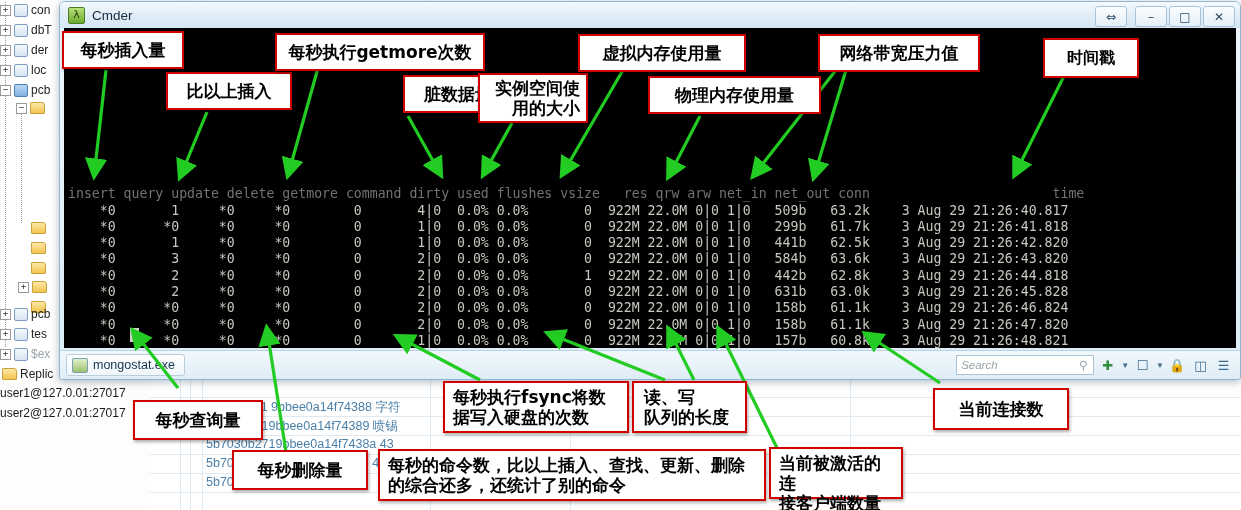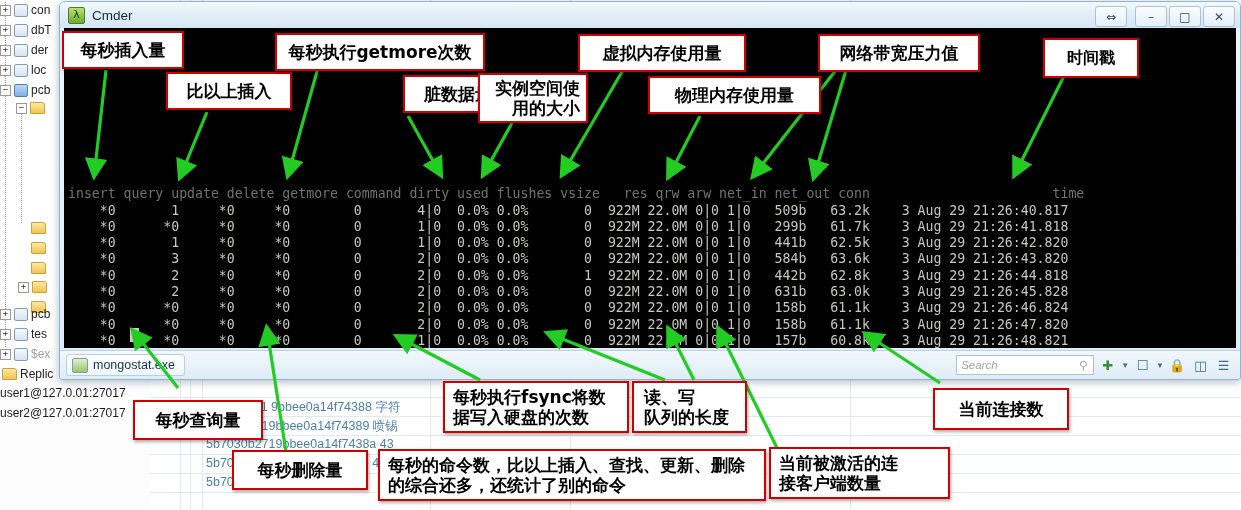--- a/index.html
+++ b/index.html
@@ -301,16 +301,16 @@
 
 <div class="note" style="left:443px;top:381px;width:186px;height:52px;font-size:17px;padding:4px 8px;white-space:pre-line;box-sizing:border-box;">每秒执行fsync将数
 据写入硬盘的次数</div>
 
 <div class="note" style="left:632px;top:381px;width:115px;height:52px;font-size:17px;padding:4px 10px;white-space:pre-line;box-sizing:border-box;text-align:left;">读、写
 队列的长度</div>
 
 <div class="note" style="left:378px;top:449px;width:388px;height:52px;font-size:17px;padding:4px 8px;white-space:pre-line;box-sizing:border-box;">每秒的命令数，比以上插入、查找、更新、删除
 的综合还多，还统计了别的命令</div>
 
-<div class="note" style="left:769px;top:447px;width:181px;height:52px;font-size:17px;padding:4px 8px;white-space:pre-line;box-sizing:border-box;">当前被激活的连
+<div class="note" style="left:769px;top:447px;width:134px;height:52px;font-size:17px;padding:4px 8px;white-space:pre-line;box-sizing:border-box;">当前被激活的连
 接客户端数量</div>
 
 <div class="note pad" style="left:933px;top:388px;width:118px;height:32px;font-size:17px;display:flex;align-items:center;justify-content:center;">当前连接数</div>
 
 </body></html>

